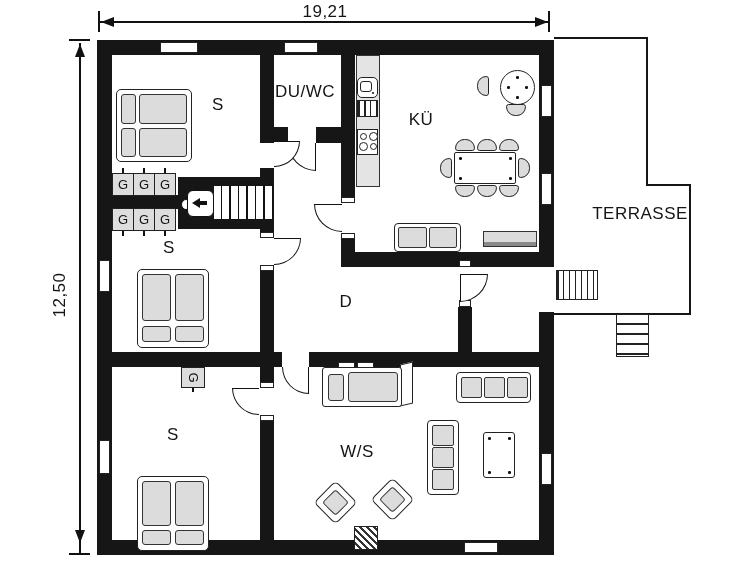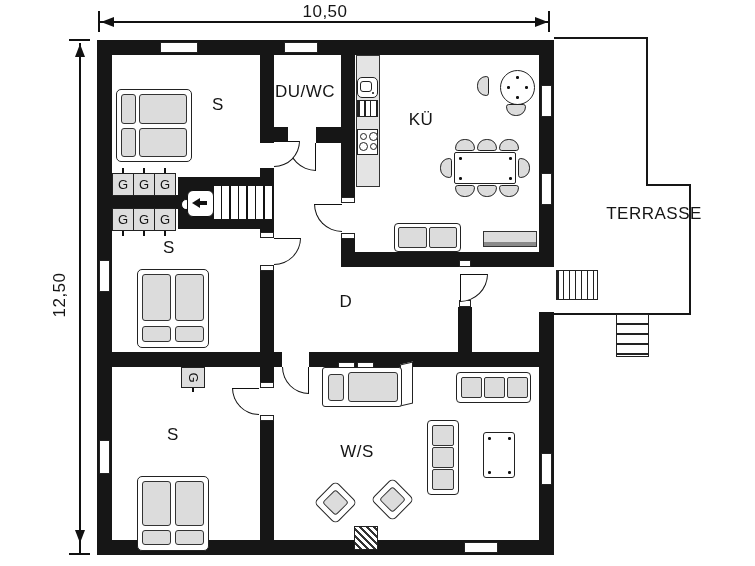--- a/index.html
+++ b/index.html
@@ -101,33 +101,33 @@
       <div class="tline" style="left: 646px; top: 184px; width: 45px; height: 2px;"></div>
       <div class="tline" style="left: 689px; top: 184px; width: 2px; height: 131px;"></div>
       <div class="tline" style="left: 554px; top: 313px; width: 137px; height: 2px;"></div>
     </div>
 
   <div class="dimline" style="left:100px;top:21px;width:449px;height:2px;"></div>
   <div class="tick" style="left:98px;top:11px;width:2px;height:21px;"></div>
   <div class="tick" style="left:548px;top:11px;width:2px;height:21px;"></div>
   <div class="arrow" style="left:101px;top:17px;border-width:5px 13px 5px 0;border-color:transparent #111 transparent transparent;"></div>
   <div class="arrow" style="left:535px;top:17px;border-width:5px 0 5px 13px;border-color:transparent transparent transparent #111;"></div>
-  <div class="lbl" style="left:325px;top:12px;">10,50</div>
+  <div class="lbl" style="left:325px;top:12px;">19,21</div>
 
   <div class="dimline" style="left:79px;top:43px;width:2px;height:511px;"></div>
   <div class="tick" style="left:69px;top:39px;width:21px;height:2px;"></div>
   <div class="tick" style="left:69px;top:553px;width:21px;height:2px;"></div>
   <div class="arrow" style="left:75px;top:44px;border-width:0 5px 13px 5px;border-color:transparent transparent #111 transparent;"></div>
   <div class="arrow" style="left:75px;top:530px;border-width:13px 5px 0 5px;border-color:#111 transparent transparent transparent;"></div>
   <div class="lbl rot" style="left:60px;top:295px;">12,50</div>
 
   <div class="lbl" style="left:218px;top:105px;">S</div>
   <div class="lbl" style="left:305px;top:92px;">DU/WC</div>
   <div class="lbl" style="left:421px;top:120px;">KÜ</div>
-  <div class="lbl" style="left:654px;top:214px;">TERRASSE</div>
+  <div class="lbl" style="left:640px;top:214px;">TERRASSE</div>
   <div class="lbl" style="left:169px;top:248px;">S</div>
   <div class="lbl" style="left:346px;top:302px;">D</div>
   <div class="lbl" style="left:173px;top:435px;">S</div>
   <div class="lbl" style="left:357px;top:452px;">W/S</div>
 
   <div class="gcell" style="left:112px;top:173px;">
       <span>G</span>
     </div>
   <div class="gcell" style="left:133px;top:173px;">
       <span>G</span>

